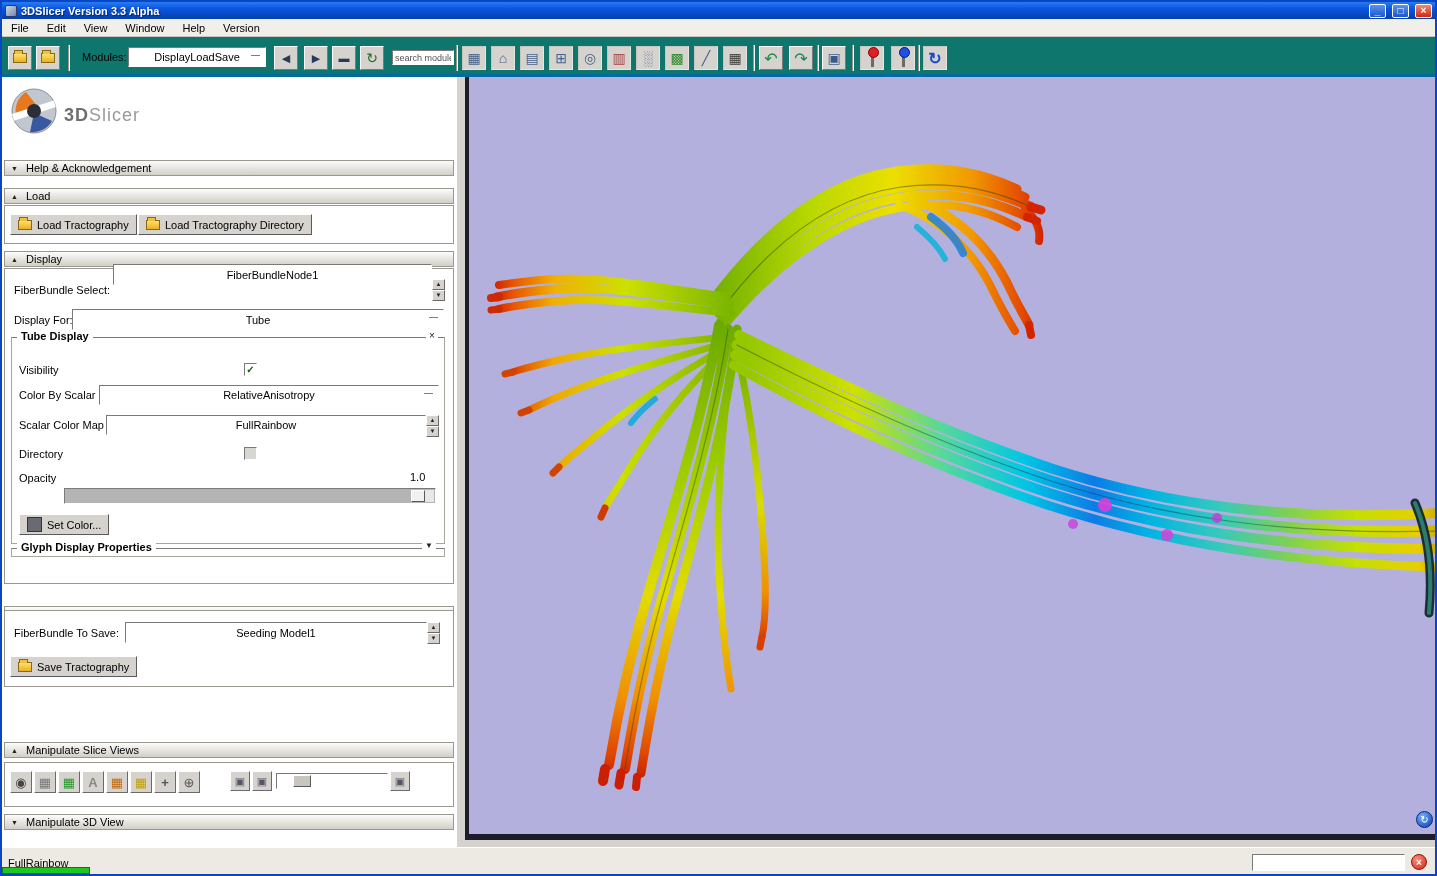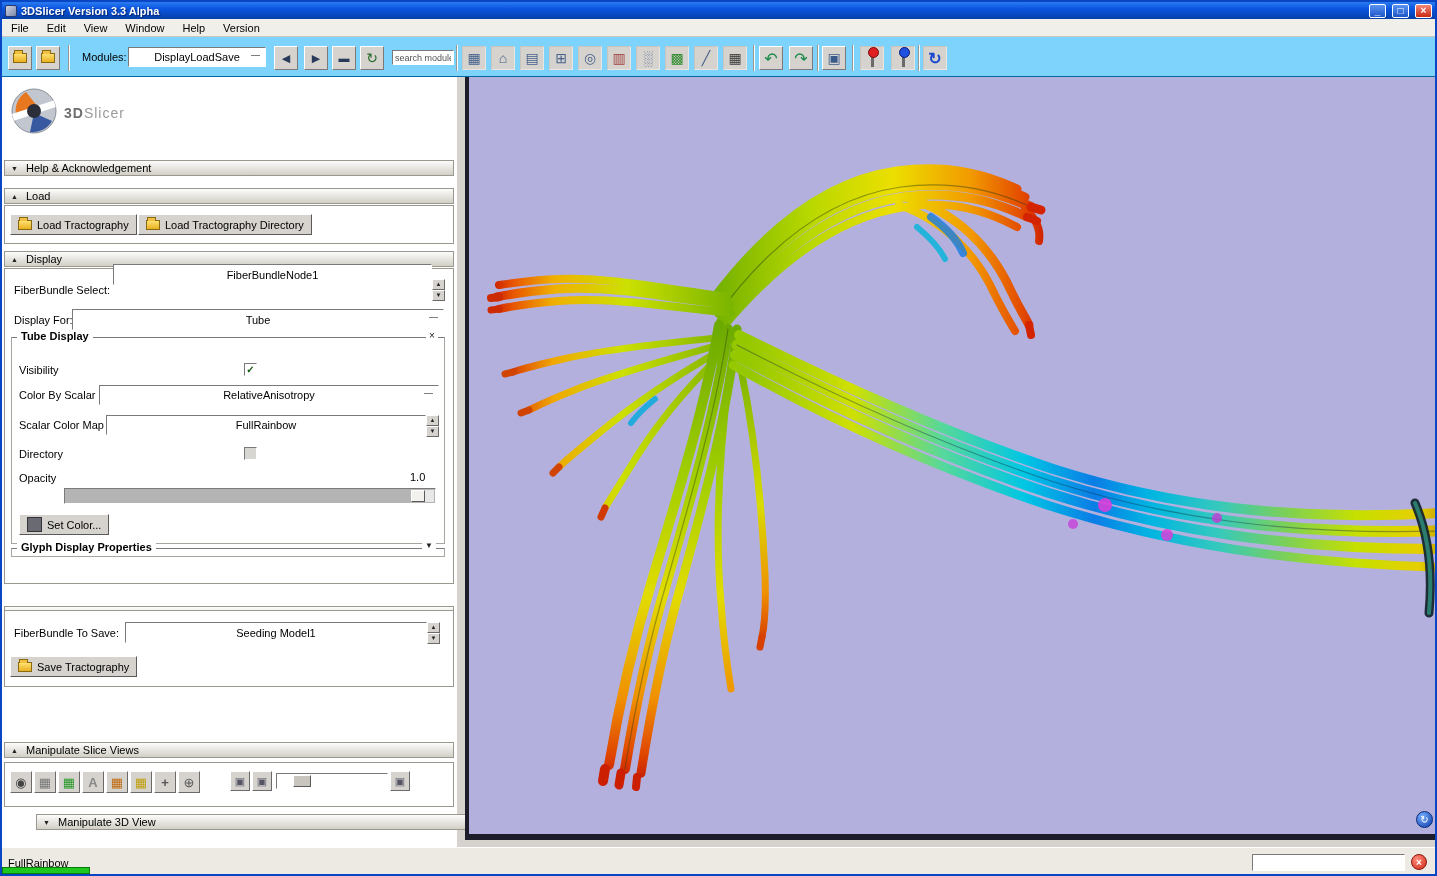--- a/index.html
+++ b/index.html
@@ -16,41 +16,41 @@
   .winbtn { width:17px; height:14px; margin-left:2px; display:flex; align-items:center; justify-content:center;
     font-size:10px; font-weight:bold; color:#fff; border:1px solid #fff; border-radius:2px;
     background:linear-gradient(#5a93f2,#1e56c8); }
   .winbtn.close { background:linear-gradient(#f08878,#cc2a10); }
 
   
   .menubar { position:absolute; left:0; top:17px; right:0; height:18px; background:#f1efe9; border-bottom:1px solid #c8c5be; display:flex; align-items:center; }
   .menu-item { padding:2px 9px; cursor:default; }
 
   
-  .toolbar { position:absolute; left:0; top:35px; right:0; height:40px; background:#7dd3fc; border-bottom:1px solid #0369a1; }
+  .toolbar { position:absolute; left:0; top:35px; right:0; height:40px; background:#0f766e; border-bottom:3px solid #0369a1; }
   .tbtn { position:absolute; top:9px; width:24px; height:24px; background:#d6d3ce;
     border:1px solid; border-color:#fff #7a7a7a #7a7a7a #fff; display:flex; align-items:center; justify-content:center; font-size:14px; color:#44608c; }
   .tflat { border-color:#c8c5be #e8e6e0 #e8e6e0 #c8c5be; }
   .sep { position:absolute; top:8px; width:2px; height:26px; border-left:1px solid #9a978e; border-right:1px solid #fff; }
   .folder { width:14px; height:10px; background:linear-gradient(#ffe070,#e8b020); border:1px solid #8a6a10; position:relative; }
   .folder::before { content:""; position:absolute; top:-4px; left:0; width:7px; height:3px; background:#f0c040; border:1px solid #8a6a10; border-bottom:none; }
   .sunken { background:#fff; border:1px solid; border-color:#7a7a7a #fff #fff #7a7a7a; }
   .dropdown, .combo { position:absolute; background:#fff; border:1px solid; border-color:#7a7a7a #fff #fff #7a7a7a; display:flex; align-items:center; justify-content:center; }
   .dd-dash { position:absolute; right:5px; top:2px; font-size:9px; color:#333; }
   .combo-text { font-size:11px; }
   .spin { position:absolute; width:13px; display:flex; flex-direction:column; }
   .spin-b { flex:1; font-size:6px; line-height:9px; text-align:center; background:#d6d3ce; border:1px solid; border-color:#fff #6a6a6a #6a6a6a #fff; color:#222; }
   .pin { position:relative; width:3px; height:13px; background:#6a6a6a; margin-top:4px; }
   .pin::before { content:""; position:absolute; top:-7px; left:-3px; width:9px; height:9px; border-radius:50%; border:1px solid #5a0a0a; }
   .pin.red::before { background:#e02020; border-color:#7a0a0a; }
   .pin.blue::before { background:#2050e0; border-color:#0a1a7a; }
 
   
   .panel { position:absolute; left:0; top:75px; width:455px; height:770px; background:#fff; }
-  .brand { position:absolute; left:62px; top:28px; font-size:14px; color:#9a9a9a; letter-spacing:1px; }
+  .brand { position:absolute; left:62px; top:28px; font-size:18px; color:#9a9a9a; letter-spacing:1px; }
   .brand b { color:#6e6e6e; }
   .sec-hdr { position:absolute; left:2px; width:450px; height:16px;
     background:linear-gradient(#fcfcfb,#d2cfc6); border:1px solid #9a978e;
     display:flex; align-items:center; gap:6px; padding-left:6px; font-size:11px; }
   .sec-arr { font-size:7px; color:#222; width:9px; }
   .sec-box { position:absolute; left:2px; width:450px; background:#fff; border:1px solid #9a978e; }
   .lbl { position:absolute; font-size:11px; white-space:nowrap; }
   .btn { position:absolute; height:21px; display:flex; align-items:center; gap:5px; padding:0 7px;
     background:#d6d3ce; border:1px solid; border-color:#fff #5a5a5a #5a5a5a #fff; font-size:11px; }
   .group { position:absolute; border:1px solid #a8a59e; border-top:1px solid #7a7a7a; background:#fff; }
@@ -333,21 +333,21 @@
     <div class="mini" style="left:250px; top:694px; width:20px; height:20px;">
         <span style="color:#556;font-size:11px;">▣</span>
       </div>
     <div class="slider" style="left:274px; top:696px; width:112px; height:16px; background:#fff;">
       <div class="handle" style="left:16px; width:18px; background:#c8c5be;"></div>
     </div>
     <div class="mini" style="left:388px; top:694px; width:20px; height:20px;">
         <span style="color:#556;font-size:11px;">▣</span>
       </div>
 
-    <div class="sec-hdr" style="top:737px;margin-left:32px;">
+    <div class="sec-hdr" style="top:737px;">
       <span class="sec-arr">▼</span>
       <span>Manipulate 3D View</span>
     </div>
   </div>
 
   <div class="view3d">
     <svg width="970" height="757" viewBox="0 0 970 757">
       <defs>
         <linearGradient id="gTop" gradientUnits="userSpaceOnUse" x1="240" y1="0" x2="575" y2="0">
           <stop offset="0" stop-color="#6fae00"></stop>

